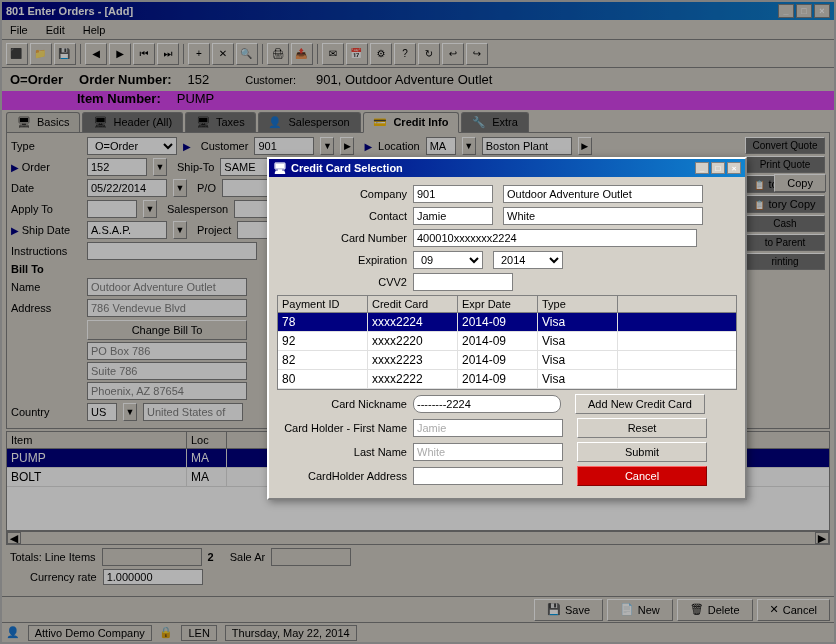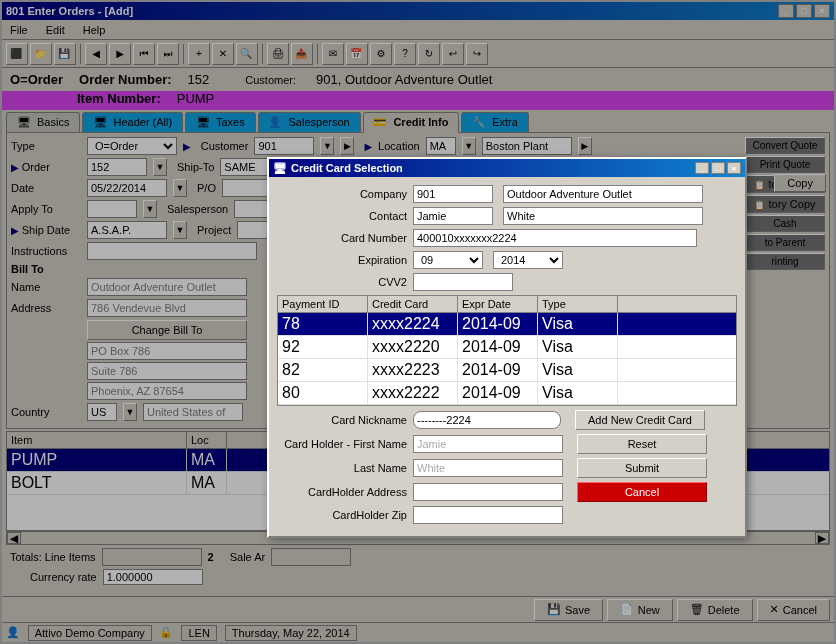--- a/index.html
+++ b/index.html
@@ -67,21 +67,21 @@
     .toolbar-sep { width: 1px; height: 20px; background: #808080; margin: 0 2px; }
     
     
     .tabs-bar {
       display: flex;
       gap: 2px;
       padding: 2px 4px 0;
       background: #d4d0c8;
     }
     .tab {
-      background: #0ea5e9;
+      background: #737373;
       border: 1px solid #808080;
       border-bottom: none;
       padding: 3px 10px;
       cursor: pointer;
       font-size: 11px;
       border-radius: 3px 3px 0 0;
     }
     .tab.active {
       background: #d4d0c8;
       font-weight: bold;
@@ -142,21 +142,21 @@
       font-weight: normal;
     }
     .grid-row {
       display: flex;
       border-bottom: 1px solid #e0e0e0;
     }
     .grid-row.selected { background: #000080; color: white; }
     .grid-cell {
       padding: 2px 4px;
       border-right: 1px solid #e0e0e0;
-      font-size: 16px;
+      font-size: 12px;
     }
     
     
     .modal-overlay {
       position: absolute;
       top: 0; left: 0; right: 0; bottom: 0;
       background: rgba(0,0,0,0.3);
       z-index: 10;
     }
     
@@ -631,24 +631,20 @@
         <input type="text" class="dialog-input" value="White" style="width: 150px; flex: 0 0 auto; color: rgb(170, 170, 170);">
         <button class="btn" style="margin-left:8px; width:130px;">Submit</button>
       </div>
 
       <div class="dialog-row">
         <span class="dialog-label">CardHolder Address</span>
         <input type="text" class="dialog-input" value="" style="width: 150px; flex: 0 0 auto;">
         <button class="btn" style="margin-left:8px; width:130px; background:#cc0000; color:white; border-color: #ff6666 #880000 #880000 #ff6666;">Cancel</button>
       </div>
 
-      <div class="dialog-row">
-        <span class="dialog-label">CardHolder Zip</span>
-        <input type="text" class="dialog-input" value="" style="width: 150px; flex: 0 0 auto;">
-      </div>
     </div>
   </div>
 
   <div class="bottom-bar">
     <button class="bottom-btn">
       <span>💾</span>
       <span>Save</span>
     </button>
     <button class="bottom-btn">
       <span>📄</span>

